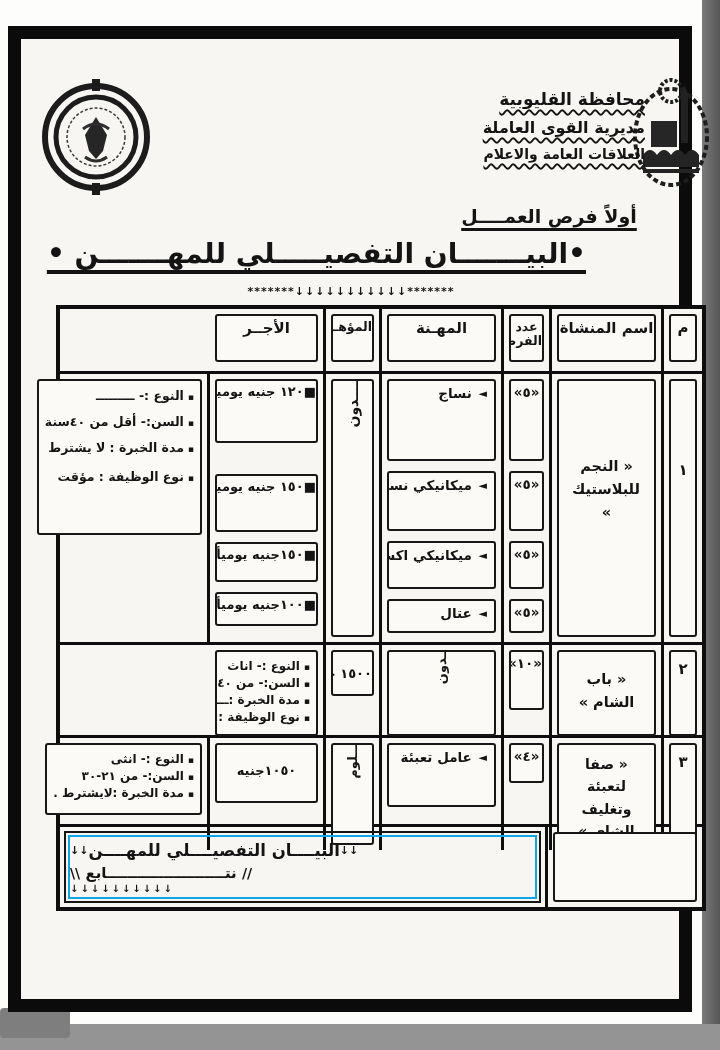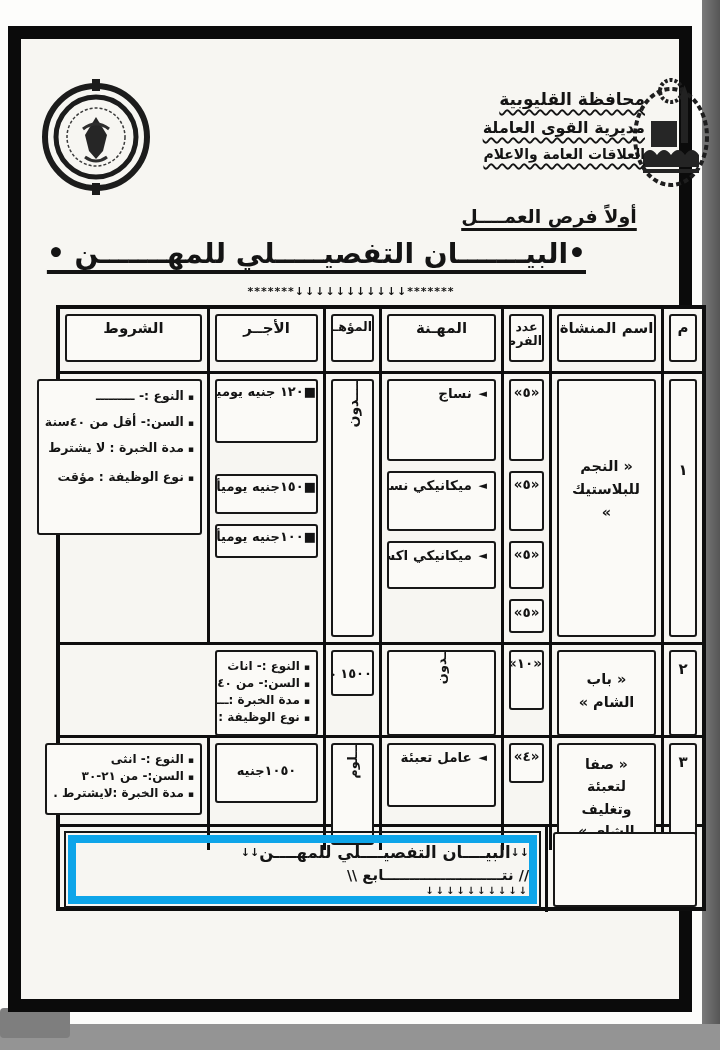--- a/index.html
+++ b/index.html
@@ -63,22 +63,22 @@
   .vtext{transform:rotate(-90deg);white-space:nowrap;font-weight:bold;font-size:14px;}
   .cond{padding:7px 6px;}
   .cond-line{display:flex;align-items:baseline;gap:4px;font-weight:bold;font-size:12.5px;
     white-space:nowrap;justify-content:flex-start;margin-bottom:11px;}
   .cond.tight .cond-line{margin-bottom:3px;font-size:12px;}
   .cbul{font-size:9px;}
 
   
   .fcell-wide{padding:4px;}
   .dbl{border:2px solid #141414;height:100%;box-sizing:border-box;padding:2px;}
-  .dbl-in{border:8px solid #0ea5e9;height:100%;box-sizing:border-box;
-    display:flex;flex-direction:column;align-items:flex-start;justify-content:center;}
+  .dbl-in{border:2px solid #0ea5e9;height:100%;box-sizing:border-box;
+    display:flex;flex-direction:column;align-items:flex-end;justify-content:center;}
   .f-line1{font-weight:bold;font-size:16.5px;white-space:nowrap;}
   .f-arr{font-size:11px;vertical-align:2px;}
   .f-line2{font-weight:bold;font-size:15px;white-space:nowrap;margin-top:4px;}
   .f-slash{font-size:14px;font-weight:bold;}
   .f-line3{font-size:10px;font-weight:bold;letter-spacing:2px;margin-top:1px;}
 </style>
 </head>
 <body>
 
 <div class="scan-right"></div>
@@ -137,23 +137,20 @@
       </div>
       <div class="tcell">
         <div class="ib hb">المهـنة</div>
       </div>
       <div class="tcell">
         <div class="ib hb small">المؤهـل</div>
       </div>
       <div class="tcell">
         <div class="ib hb">الأجــر</div>
       </div>
-      <div class="tcell">
-        <div class="ib hb">الشروط</div>
-      </div>
     </div>
 
     <div class="trow r1">
       <div class="tcell num-cell">
         <div class="ib fullbox" style="padding-top:80px;">١</div>
       </div>
       <div class="tcell">
         <div class="ib fullbox est-text" style="padding-top:74px;">« النجم للبلاستيك »</div>
       </div>
       <div class="tcell">
@@ -162,32 +159,34 @@
           <div class="ib ob" style="height:60px;">«٥»</div>
           <div class="ib ob" style="height:48px;">«٥»</div>
           <div class="ib ob" style="height:34px;">«٥»</div>
         </div>
       </div>
       <div class="tcell">
         <div class="stack">
           <div class="ib pb" style="height:82px;"><span class="tri">◄</span> <span>نساج</span></div>
           <div class="ib pb" style="height:60px;"><span class="tri">◄</span> <span>ميكانيكي نسيج</span></div>
           <div class="ib pb" style="height:48px;"><span class="tri">◄</span> <span>ميكانيكي اكسسوار</span></div>
+          <div class="ib pb" style="height:34px;"><span class="tri">◄</span> <span>عتال</span></div>
         </div>
       </div>
       <div class="tcell">
         <div class="ib fullbox">
               <div class="vwrap">
                 <span class="vtext">بـــــــــدون</span>
               </div>
             </div>
       </div>
       <div class="tcell">
         <div class="stack">
           <div class="ib wb" style="height:64px;margin-bottom:26px;">■١٢٠ جنيه يوميأ</div>
+          <div class="ib wb" style="height:58px;">■١٥٠ جنيه يوميأ</div>
           <div class="ib wb" style="height:40px;">■١٥٠جنيه يوميأ</div>
           <div class="ib wb" style="height:34px;">■١٠٠جنيه يوميأ</div>
         </div>
       </div>
       <div class="tcell">
         <div class="ib cond" style="height:156px;">
           <div class="cond-line">
                 <span class="cbul">▪</span>
                 <span>النوع :- ـــــــــ</span>
               </div>

